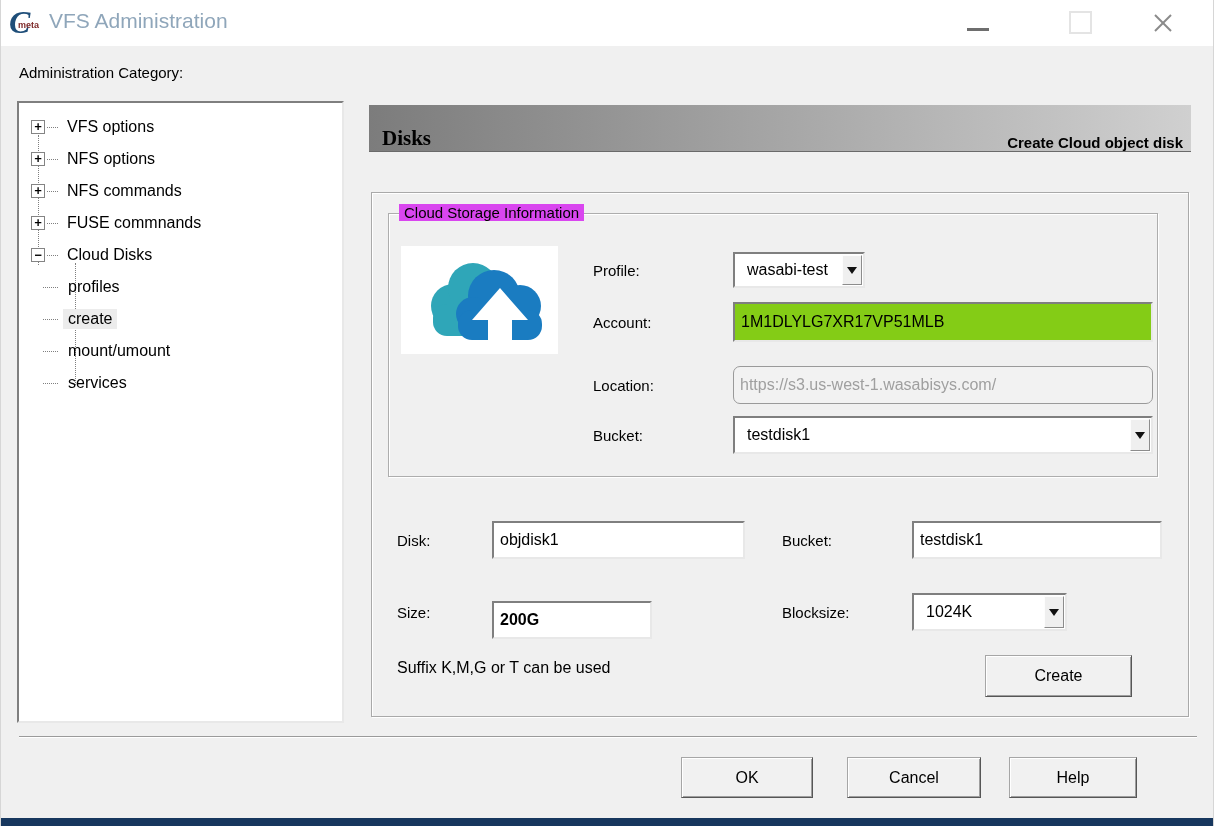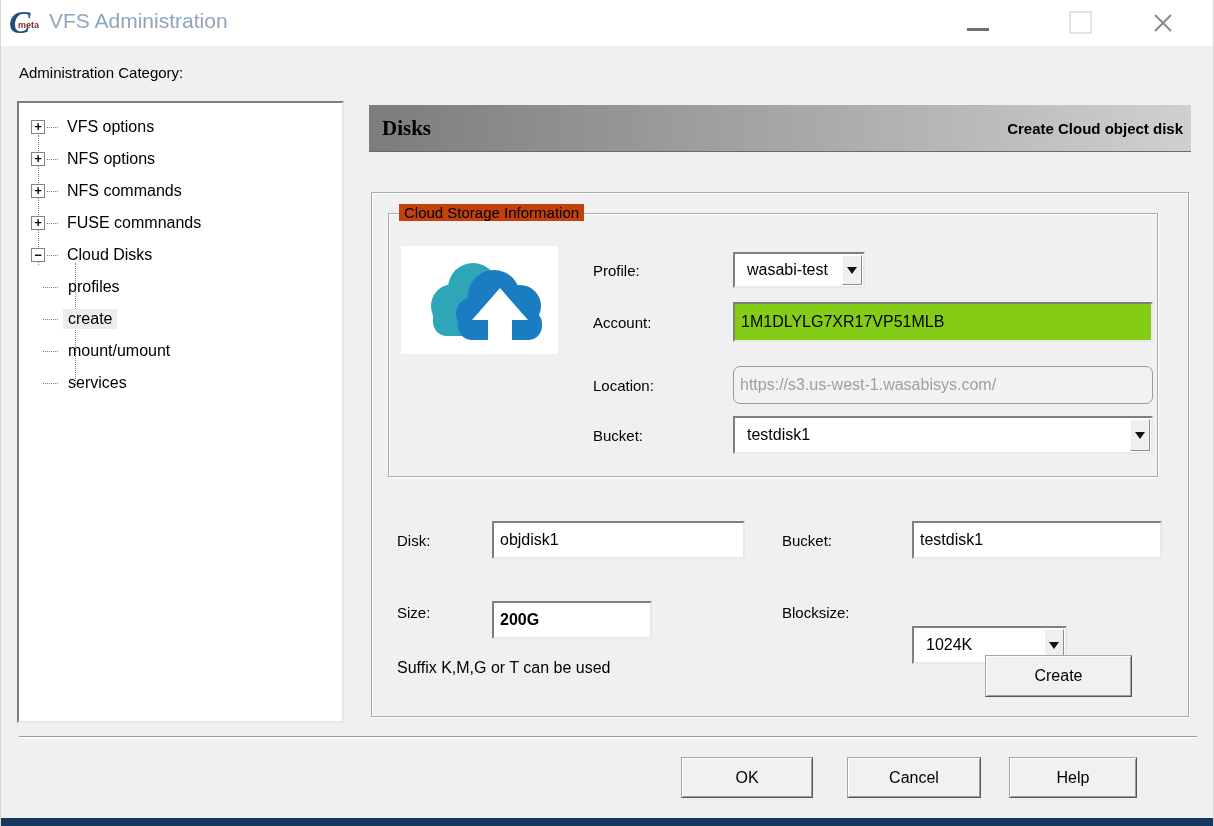--- a/index.html
+++ b/index.html
@@ -36,34 +36,34 @@
   .tlabel{font-size:16px;padding:1px 5px;white-space:nowrap;}
   .tlabel.selected{background:#ececec;}
   .tkids{position:relative;}
   .tkids::before{content:'';position:absolute;left:56px;top:-8px;height:122px;border-left:1px dotted #7f7f7f;}
   .trow.kid{padding-left:24px;}
   .kstub{width:15px;border-top:1px dotted #7f7f7f;margin-right:5px;}
   
   .panel-header{
     position:absolute;left:368px;top:105px;width:822px;height:47px;
     background:linear-gradient(to right,#7c7c7c,#d0d0d0);
-    display:flex;align-items:center;border-bottom:1px solid #6a6a6a;
+    display:flex;align-items:flex-end;border-bottom:1px solid #6a6a6a;
   }
   .ph-title{font:bold 21px "Liberation Serif",serif;padding-left:13px;}
   .ph-sub{margin-left:auto;font-size:15px;padding-right:8px;font-weight:bold;}
   
   .frame{
     position:absolute;left:370px;top:192px;width:818px;height:525px;
     border:1px solid #a9a9a9;box-shadow:1px 1px 0 #ffffff, inset 1px 1px 0 #ffffff;
   }
   .groupbox{
     position:absolute;left:16px;top:20px;width:770px;height:264px;
     border:1px solid #adadad;box-shadow:1px 1px 0 #ffffff, inset 1px 1px 0 #ffffff;
   }
-  .group-label{position:absolute;top:-10px;left:10px;background:#c2410c;padding:0 5px;font-size:15px;}
+  .group-label{position:absolute;top:-10px;left:10px;background:#d946ef;padding:0 5px;font-size:15px;}
   .cloudimg{position:absolute;left:12px;top:32px;width:157px;height:108px;background:#ffffff;}
   .flabel{position:absolute;font-size:15px;display:flex;align-items:center;}
   
   .field{
     position:absolute;border:2px solid;border-color:#7f7f7f #e8e8e8 #e8e8e8 #7f7f7f;
     background:#fff;font:16px "Liberation Sans",sans-serif;padding:0 6px;color:#000;outline:none;
   }
   .field.readonly{background:#84cc16;}
   .field.flat{border:1px solid #9a9a9a;background:#f2f2f2;color:#9f9f9f;}
   .combo{
@@ -214,21 +214,21 @@
     <div class="flabel" style="left:25px;top:328px;height:38px;">Disk:</div>
     <input class="field" style="left: 120px; top: 328px; width: 253px; height: 38px;" value="objdisk1">
 
     <div class="flabel" style="left:410px;top:328px;height:38px;">Bucket:</div>
     <input class="field" style="left: 540px; top: 328px; width: 250px; height: 38px;" value="testdisk1">
 
     <div class="flabel" style="left:25px;top:400px;height:38px;">Size:</div>
     <input class="field" style="left: 120px; top: 408px; width: 160px; height: 38px; font-weight: bold;" value="200G">
 
     <div class="flabel" style="left:410px;top:400px;height:38px;">Blocksize:</div>
-    <div class="combo" style="left:540px;top:400px;width:155px;height:38px;margin-top:33px;">
+    <div class="combo" style="left:540px;top:400px;width:155px;height:38px;">
       <span class="combo-text">1024K</span>
       <span class="combo-btn">
           <span class="tri"></span>
         </span>
     </div>
 
     <div class="hint" style="left:25px;top:466px;">Suffix K,M,G or T can be used</div>
     <div class="btn" style="left:613px;top:462px;width:147px;height:42px;">Create</div>
   </div>
 

